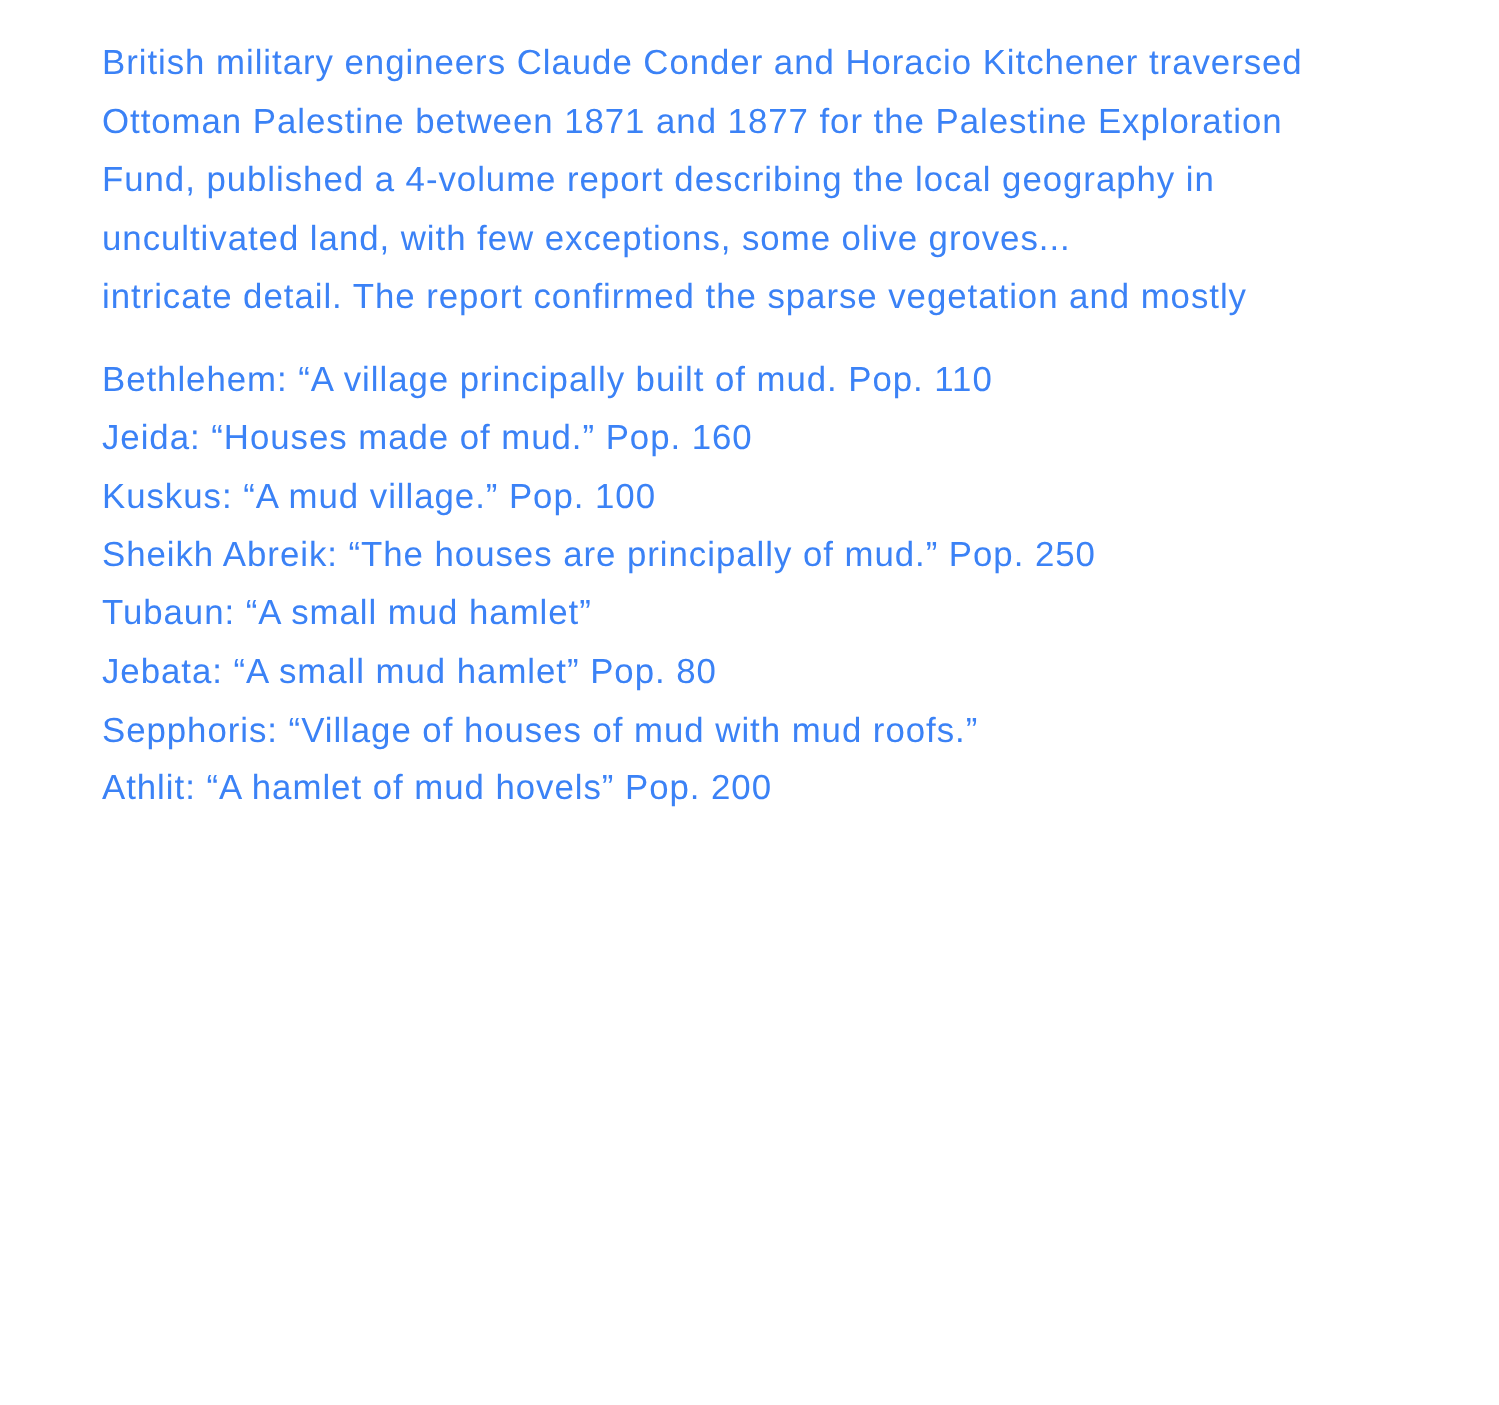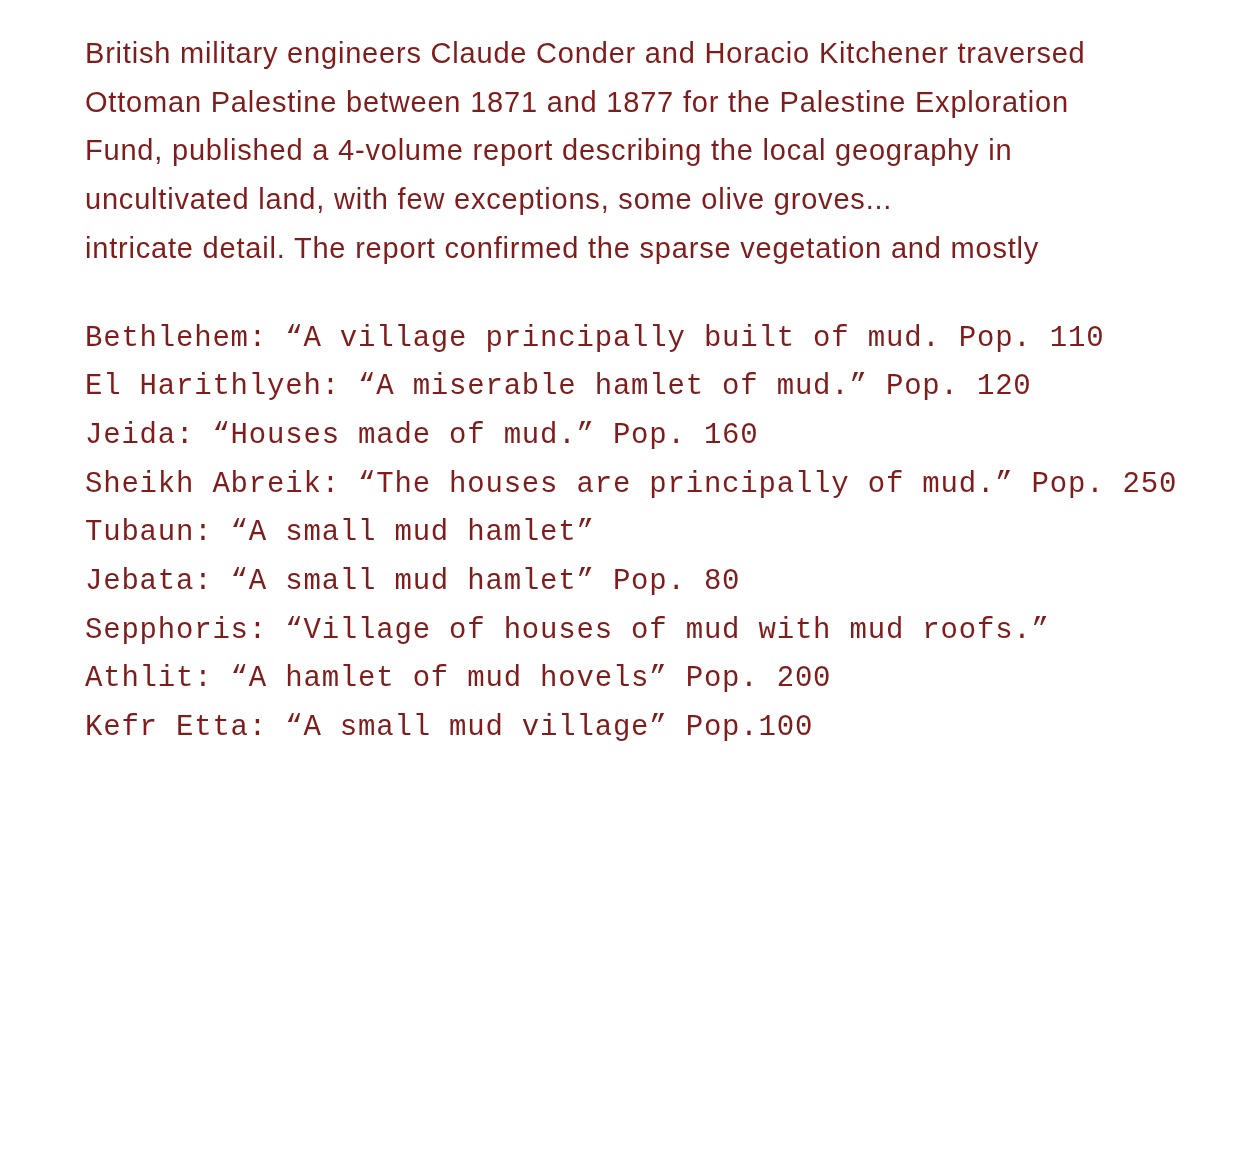--- a/index.html
+++ b/index.html
@@ -6,55 +6,53 @@
     margin: 0;
     padding: 0;
     background: #ffffff;
   }
   .page {
     position: relative;
     width: 1249px;
     height: 1171px;
     box-sizing: border-box;
     background: #ffffff;
-    color: #7f1d1d;
+    color: #3b82f6;
     font-family: "Liberation Sans", sans-serif;
     font-size: 29px;
     line-height: 48.7px;
     font-weight: 400;
     letter-spacing: 0.8px;
     padding: 29px 60px 0 85px;
     overflow: hidden;
   }
   .line {
     white-space: nowrap;
   }
   .title-block {
     margin-top: 48.7px; 
   }
   .village-list {
-    margin-top: 42px; 
-    font-family: Liberation Mono, monospace;
+    margin-top: 20px; 
   }
 </style>
 </head>
 <body>
 
 <div class="page">
   <div class="intro">
       <div class="line">British military engineers Claude Conder and Horacio Kitchener traversed</div>
       <div class="line">Ottoman Palestine between 1871 and 1877 for the Palestine Exploration</div>
       <div class="line">Fund, published a 4-volume report describing the local geography in</div>
       <div class="line">uncultivated land, with few exceptions, some olive groves...</div>
       <div class="line">intricate detail. The report confirmed the sparse vegetation and mostly</div>
     </div>
   <div class="village-list">
       <div class="line">Bethlehem: “A village principally built of mud. Pop. 110</div>
-      <div class="line">El Harithlyeh: “A miserable hamlet of mud.” Pop. 120</div>
       <div class="line">Jeida: “Houses made of mud.” Pop. 160</div>
+      <div class="line">Kuskus: “A mud village.” Pop. 100</div>
       <div class="line">Sheikh Abreik: “The houses are principally of mud.” Pop. 250</div>
       <div class="line">Tubaun: “A small mud hamlet”</div>
       <div class="line">Jebata: “A small mud hamlet” Pop. 80</div>
       <div class="line">Sepphoris: “Village of houses of mud with mud roofs.”</div>
       <div class="line">Athlit: “A hamlet of mud hovels” Pop. 200</div>
-      <div class="line">Kefr Etta: “A small mud village” Pop.100</div>
     </div>
 </div>
 
 </body></html>

